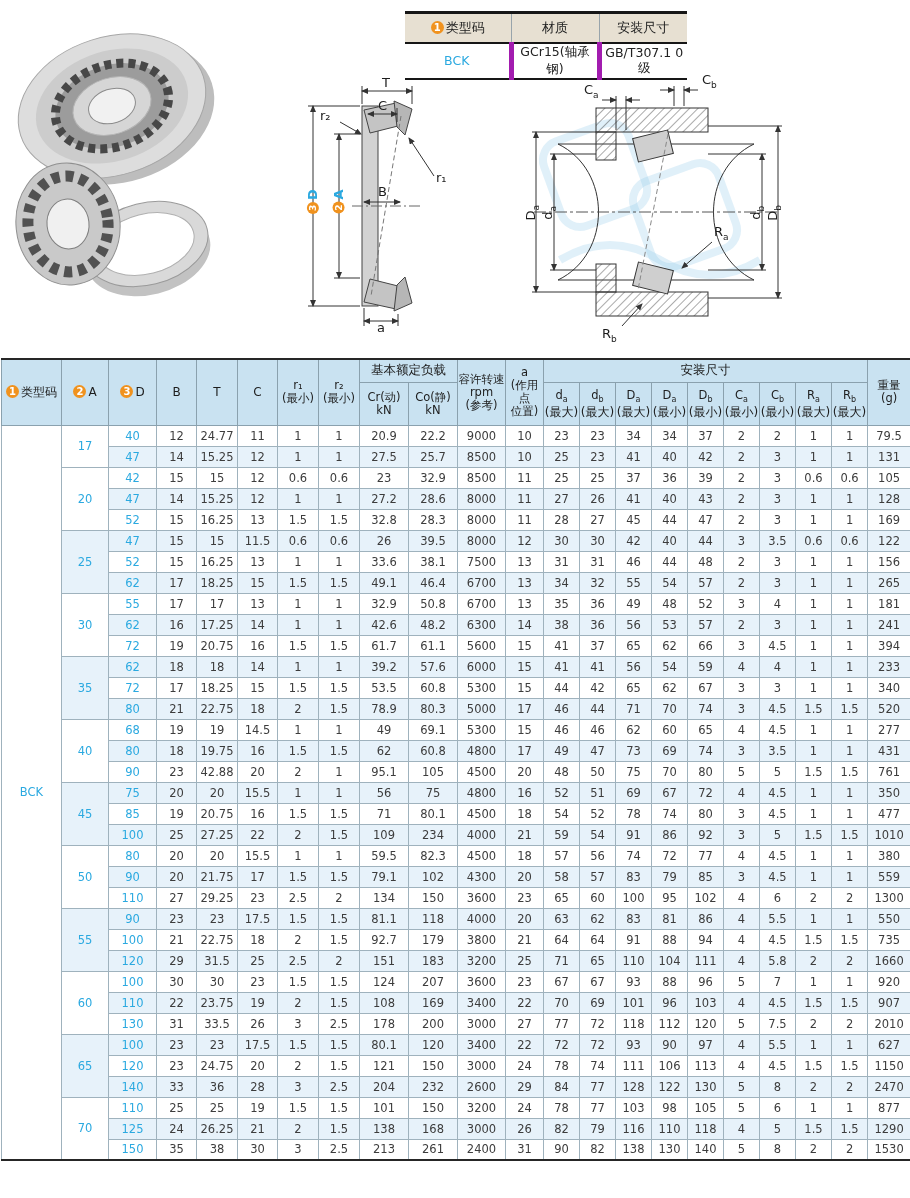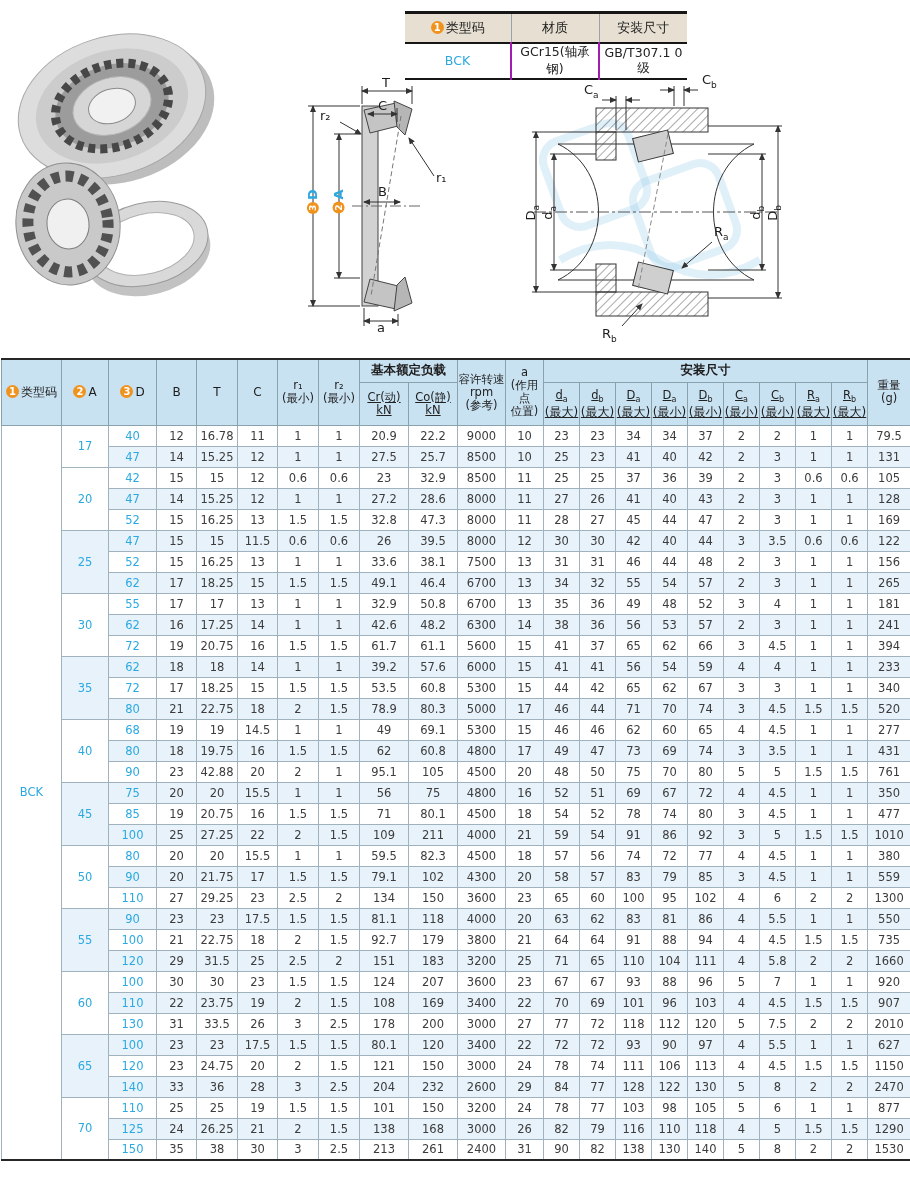--- a/index.html
+++ b/index.html
@@ -23,36 +23,36 @@
   .bold { font-weight:bold; }
 
   
   table.spec { position:absolute; left:405px; top:11px; width:282px;
     border-collapse:collapse; table-layout:fixed;
     border-top:3px solid #161616; }
   .spec col.c1 { width:106px; } .spec col.c2 { width:88px; } .spec col.c3 { width:88px; }
   .spec th { background:#e7e0d2; height:30px; font-size:13px; font-weight:normal;
     border-left:1px solid #98a4ab; text-align:center; }
   .spec td { background:#fff; height:28px; font-size:12.5px; text-align:center;
-    border-left:2px solid #a21caf; }
+    border-left:5px solid #a21caf; }
   .spec th:first-child, .spec td:first-child { border-left:none; }
   .spec thead tr { border-bottom:2px solid #161616; }
   .spec tbody tr { border-bottom:2px solid #161616; }
 
   
   .tbl-wrap { position:absolute; left:1px; top:358px; width:908px; }
   table.main { width:908px; border-collapse:collapse; table-layout:fixed;
     border-top:2px solid #262626; border-bottom:2px solid #262626; }
   .main th, .main td { border:1px solid #9fb2bd; text-align:center;
     overflow:hidden; padding:0; }
   .main thead th { background:#c9e2f1; font-weight:normal; font-size:12px;
     color:#1d1d1d; border-color:#8aa1ae; vertical-align:middle; }
   .main thead tr.h1 { height:23px; }
-  .main thead tr.h2 { height:43px;text-decoration:underline; }
-  .main thead .grp { font-size:12.5px;font-weight:bold; }
+  .main thead tr.h2 { height:43px; }
+  .main thead .grp { font-size:12.5px; }
   .main .hl { line-height:13px; font-size:11.5px; }
   .main .note { line-height:12px; font-size:12px; }
   .main thead sub { font-size:8px; }
   .main tbody td { height:21px; font-size:11.5px; color:#3c3c3c; background:#fff; }
   .main tbody tr.alt td { background:#e7f2fa; }
   .main tbody td.wcell { background:#fff; }
   .main tbody tr.gs td { border-top:1px solid #6d8592; }
   .main tbody td.blue { color:#2ba9e0; }
 
   
@@ -354,21 +354,21 @@
             <div class="note">(最大)</div>
           </th>
         </tr>
       </thead>
     <tbody id="main-tbody">
         <tr class="gs">
           <td class="wcell blue" rowspan="35">BCK</td>
           <td class="wcell blue" rowspan="2">17</td>
           <td class="blue">40</td>
           <td>12</td>
-          <td>16.78</td>
+          <td>24.77</td>
           <td>11</td>
           <td>1</td>
           <td>1</td>
           <td>20.9</td>
           <td>22.2</td>
           <td>9000</td>
           <td>10</td>
           <td>23</td>
           <td>23</td>
           <td>34</td>
@@ -448,21 +448,21 @@
           <td>128</td>
         </tr>
         <tr>
           <td class="blue">52</td>
           <td>15</td>
           <td>16.25</td>
           <td>13</td>
           <td>1.5</td>
           <td>1.5</td>
           <td>32.8</td>
-          <td>47.3</td>
+          <td>28.3</td>
           <td>8000</td>
           <td>11</td>
           <td>28</td>
           <td>27</td>
           <td>45</td>
           <td>44</td>
           <td>47</td>
           <td>2</td>
           <td>3</td>
           <td>1</td>
@@ -783,21 +783,21 @@
           <td>477</td>
         </tr>
         <tr class="alt">
           <td class="blue">100</td>
           <td>25</td>
           <td>27.25</td>
           <td>22</td>
           <td>2</td>
           <td>1.5</td>
           <td>109</td>
-          <td>211</td>
+          <td>234</td>
           <td>4000</td>
           <td>21</td>
           <td>59</td>
           <td>54</td>
           <td>91</td>
           <td>86</td>
           <td>92</td>
           <td>3</td>
           <td>5</td>
           <td>1.5</td>

